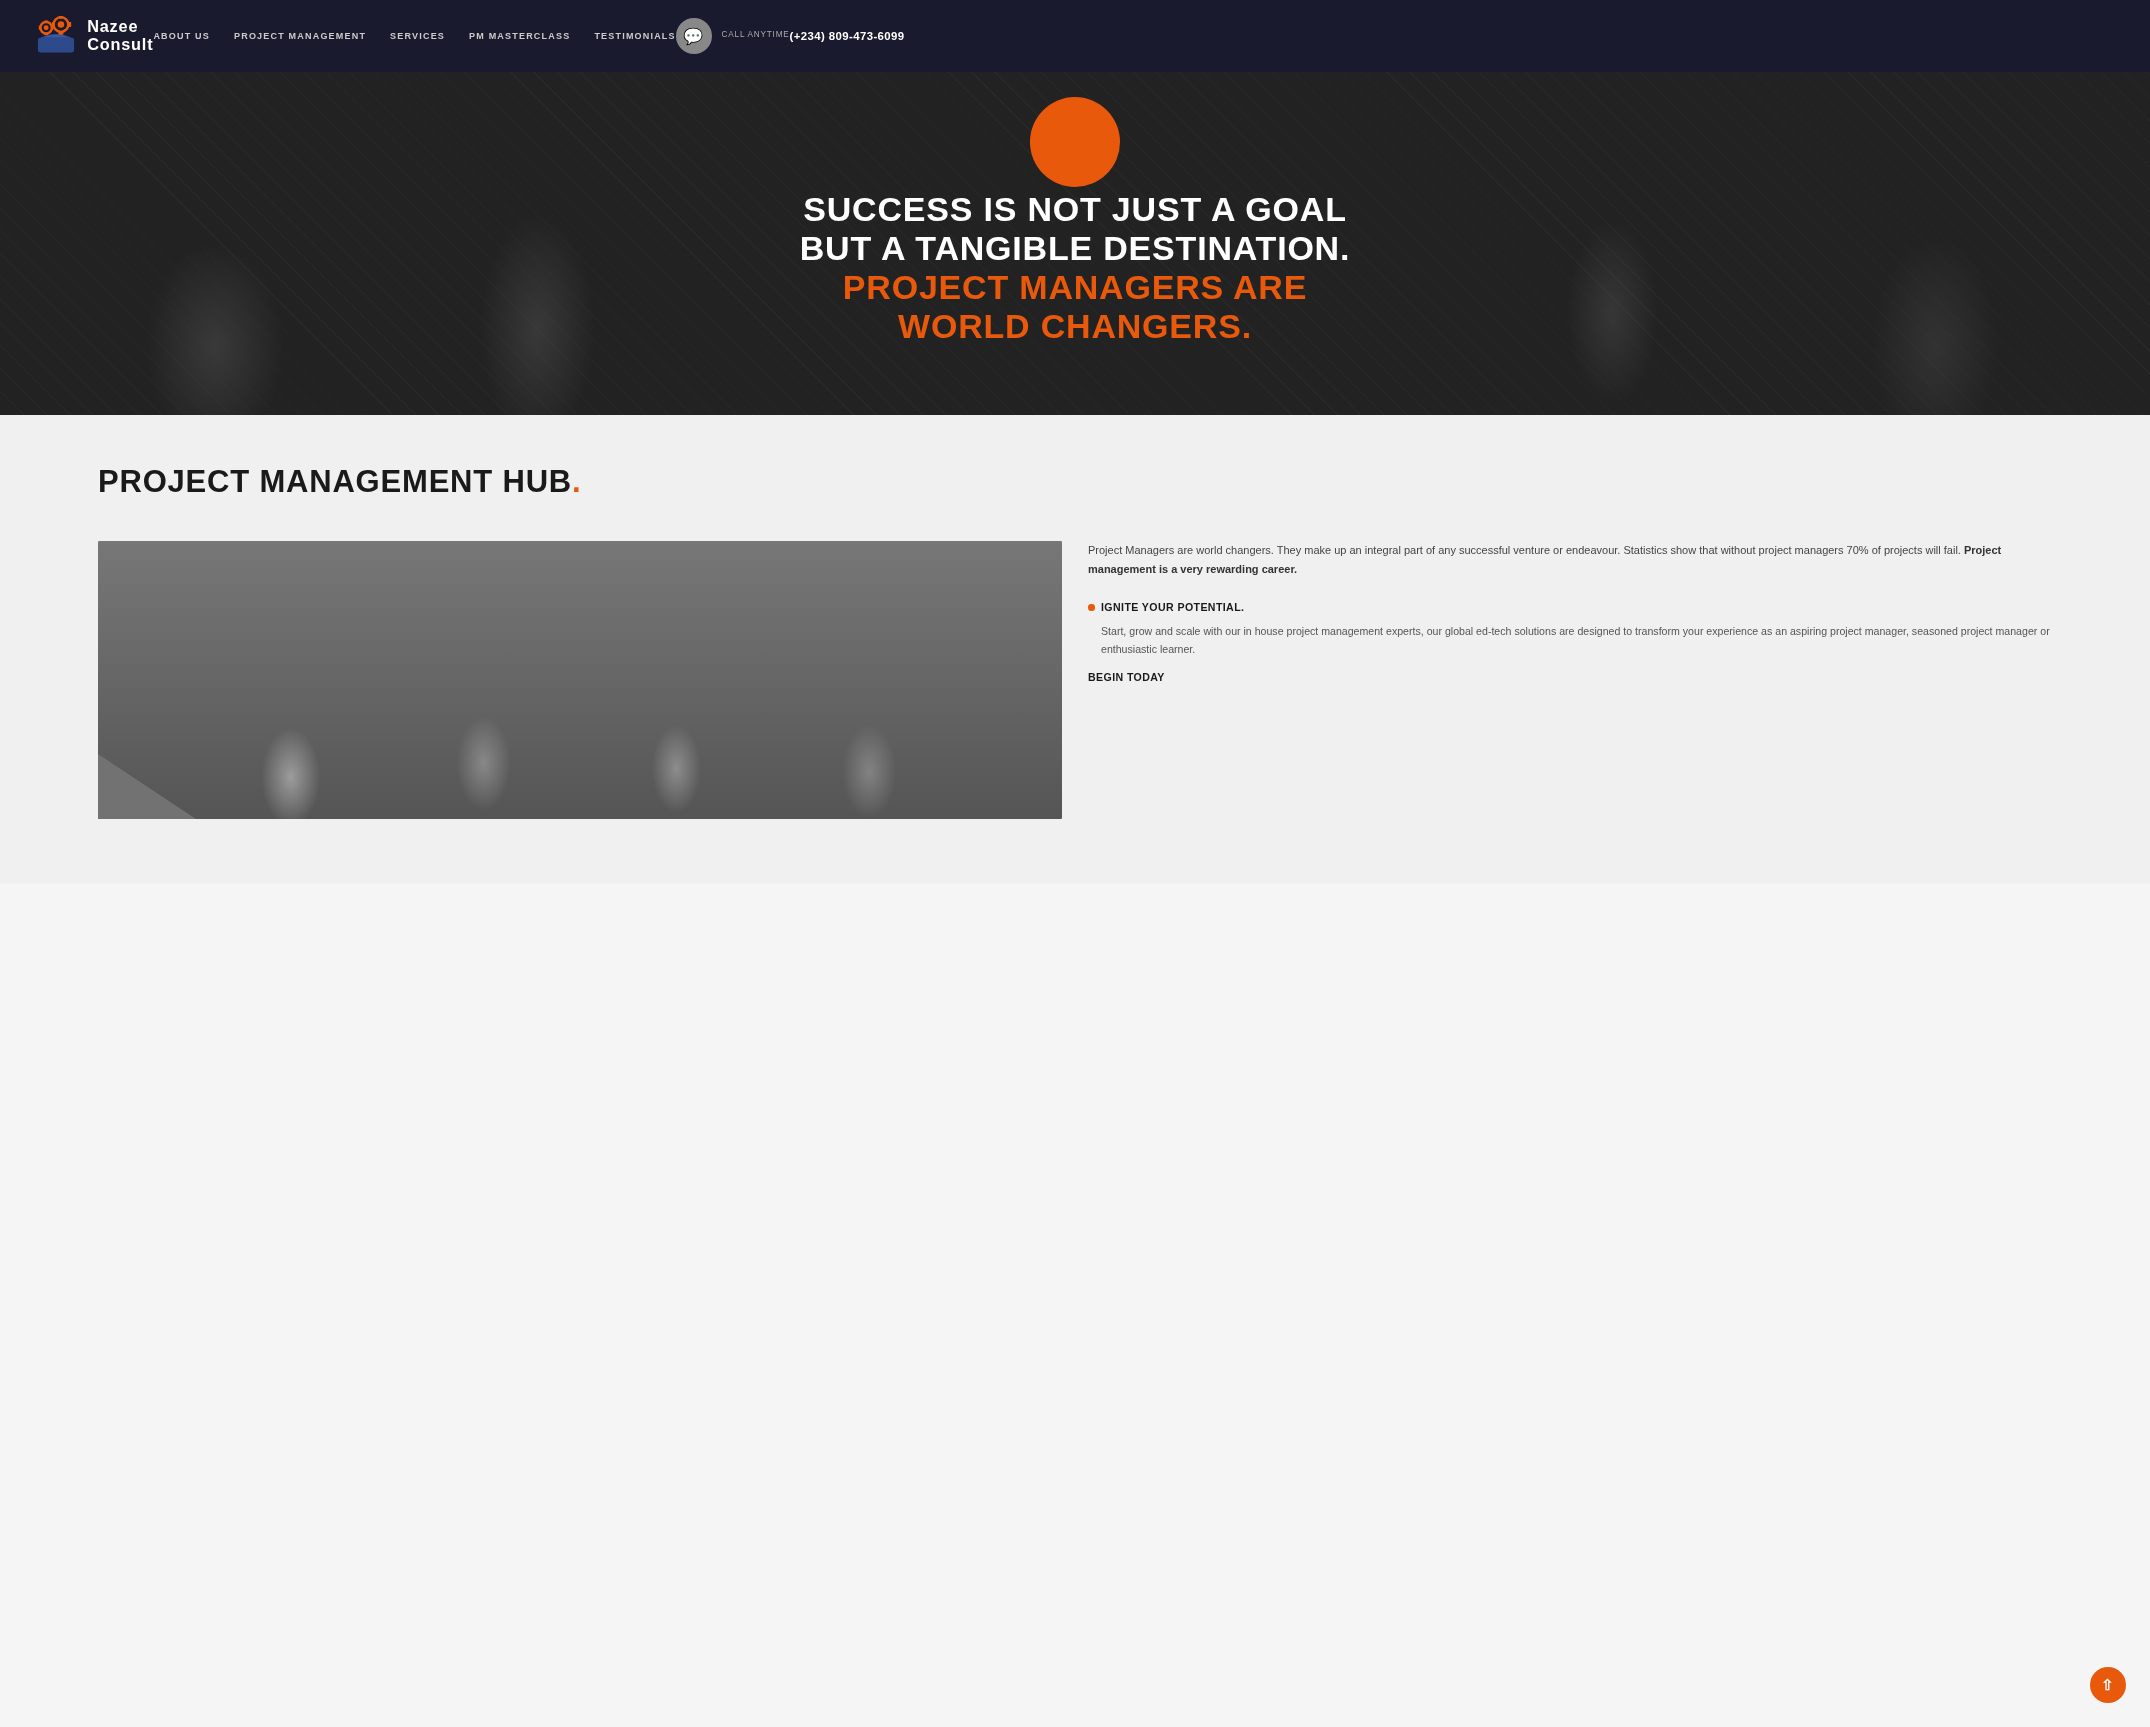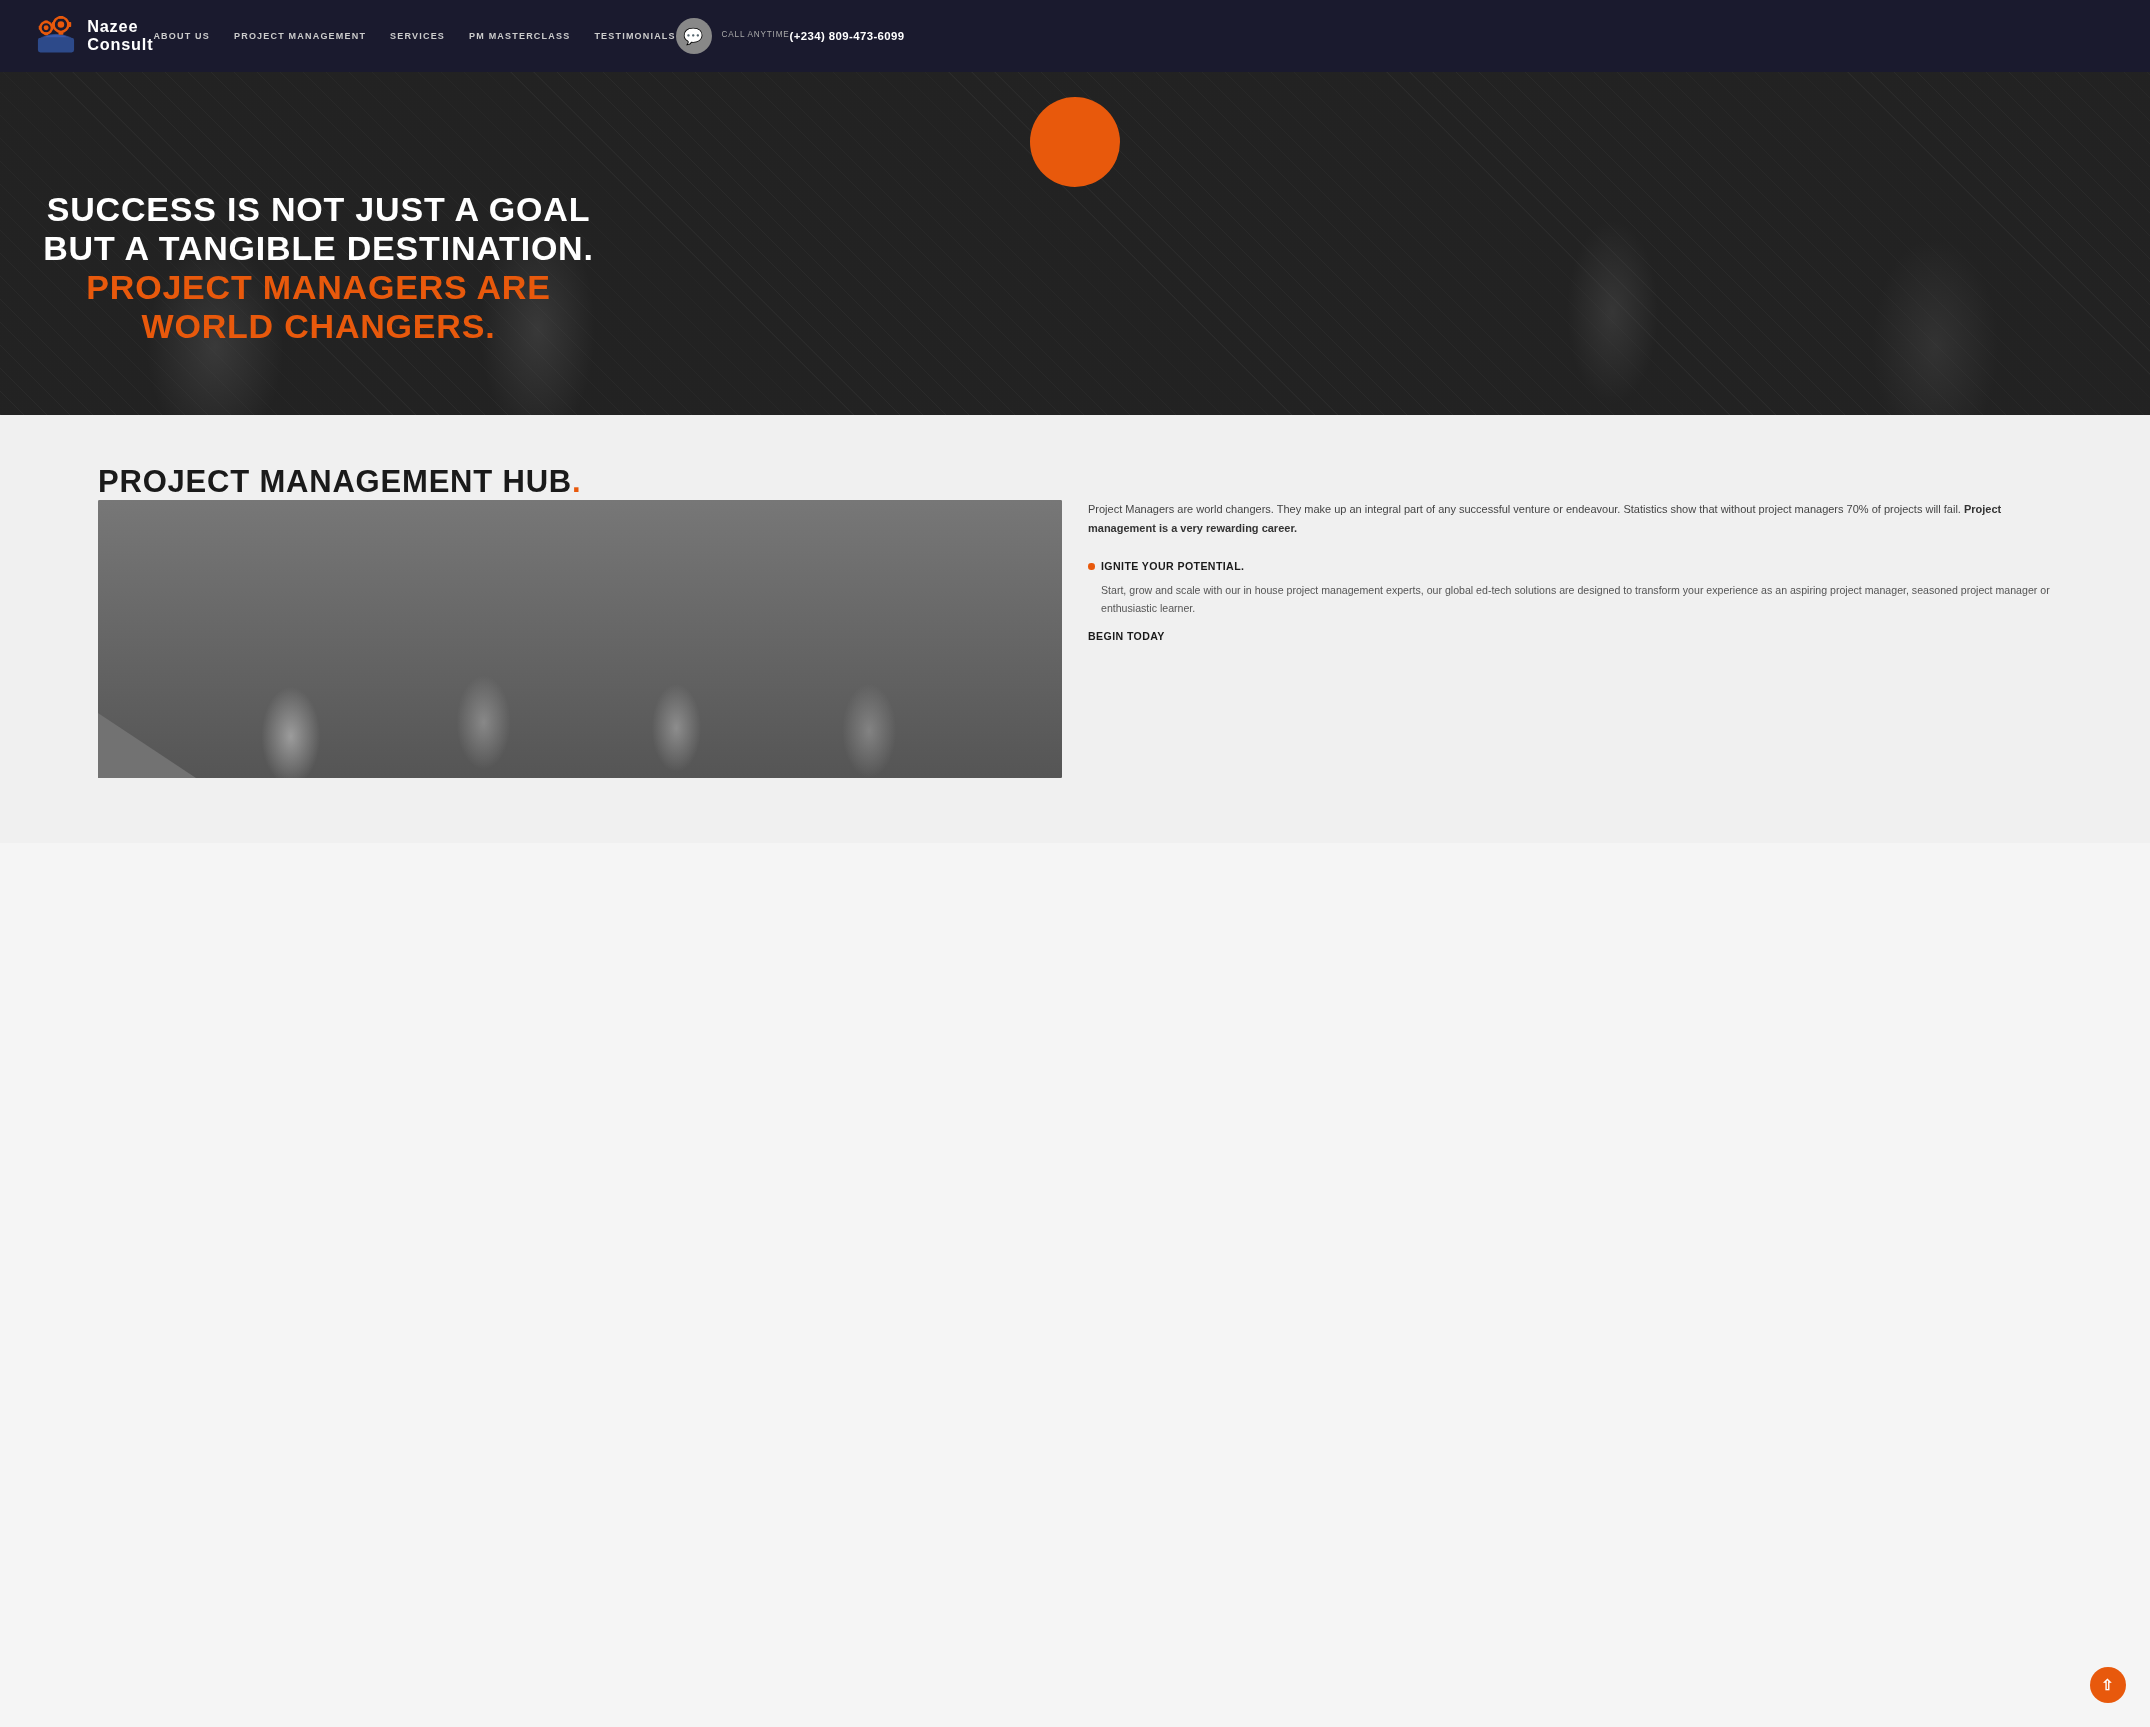--- a/index.html
+++ b/index.html
@@ -88,20 +88,21 @@
       letter-spacing: 0.4px;
     }
 
     
     .hero {
       position: relative;
       height: 343px;
       background: #4c1d95;
       display: flex;
       align-items: center;
+      justify-content: center;
       overflow: hidden;
     }
     .hero-bg {
       position: absolute;
       inset: 0;
       background: linear-gradient(rgba(30,30,30,0.65), rgba(30,30,30,0.65)),
         repeating-linear-gradient(45deg, #333 0px, #444 0.8px, #2a2a2a 0.8px, #2a2a2a 16.3px);
       filter: grayscale(100%);
     }
     
@@ -147,20 +148,21 @@
     .main-section {
       background: #f0f0f0;
       padding: 49px 98px 65px 98px;
     }
     .section-title {
       font-size: 31px;
       font-weight: 900;
       text-transform: uppercase;
       color: #1a1a1a;
       letter-spacing: 0.8px;
+      margin-bottom: 41px;
     }
     .section-title-dot {
       color: #e8590c;
     }
     .content-grid {
       display: grid;
       grid-template-columns: 1fr 1fr;
       gap: 26px;
       align-items: start;
     }

